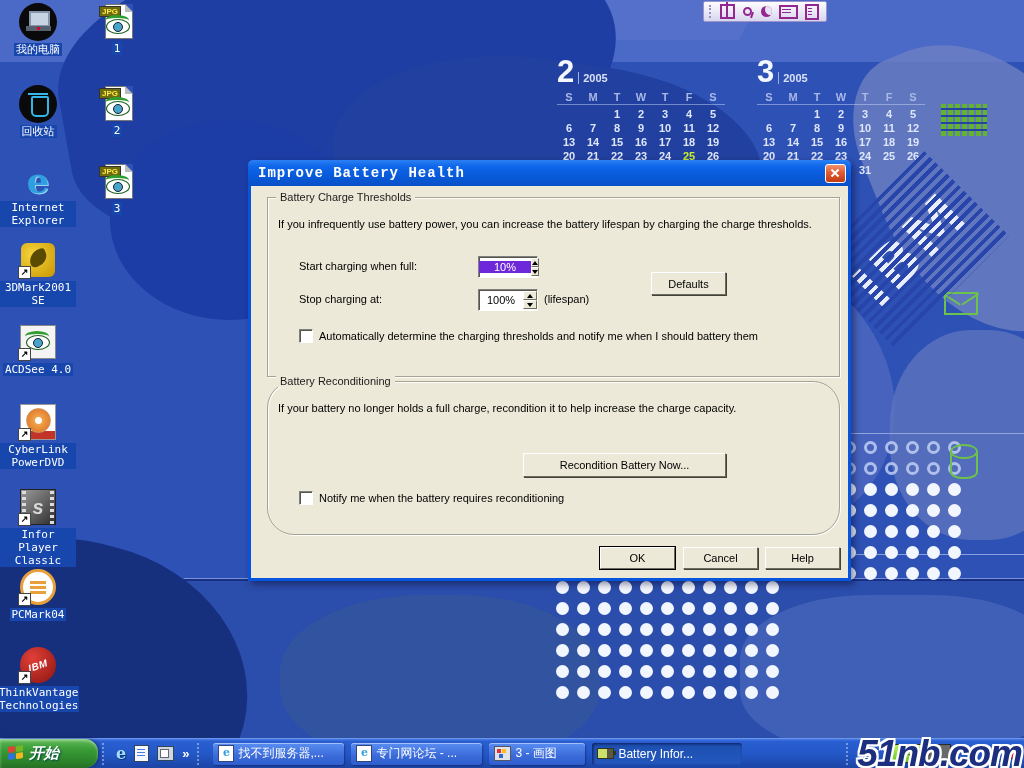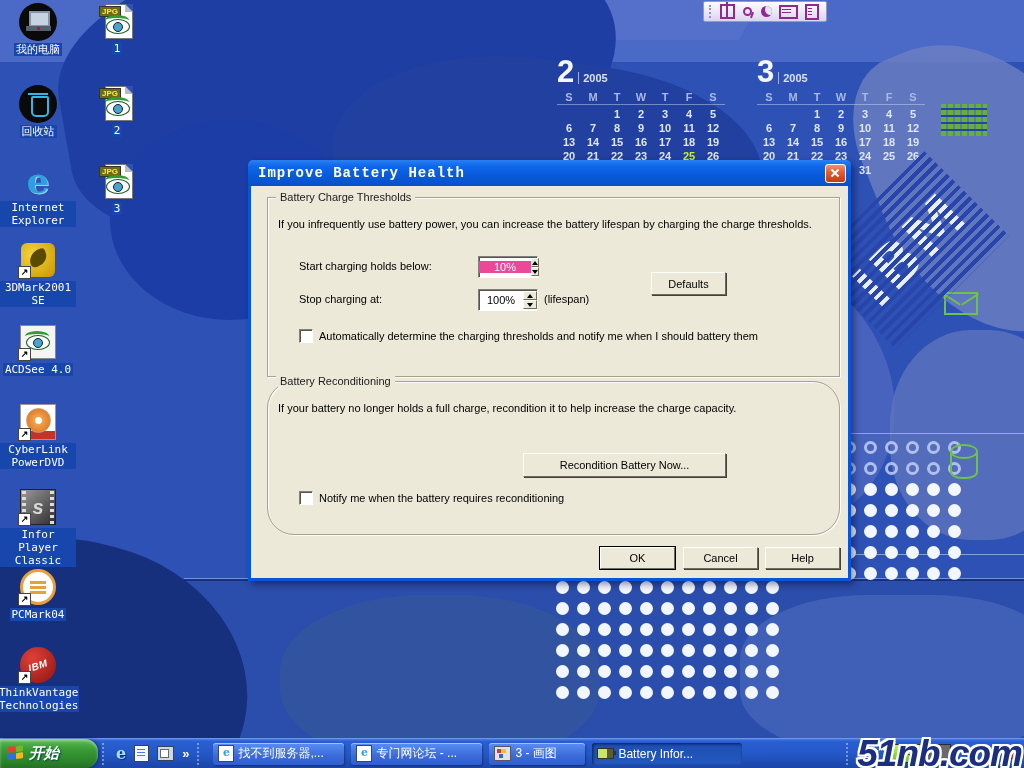--- a/index.html
+++ b/index.html
@@ -131,21 +131,21 @@
   #dlg-body{position:absolute;left:3px;top:26px;right:3px;bottom:3px;background:#ece9d8;font-size:11px;color:#000;}
   .groupbox{position:absolute;border:1px solid #a5a294;box-shadow:inset 1px 1px 0 rgba(255,255,255,.9),1px 1px 0 rgba(255,255,255,.9);}
   .gb-label{position:absolute;left:8px;top:-7px;background:#ece9d8;padding:0 4px;color:#1b1b1b;}
   #gb1{left:16px;top:11px;width:571px;height:178px;}
   #gb2{left:16px;top:195px;width:571px;height:152px;border-radius:27px;}
   .gb-desc{position:absolute;left:10px;top:20px;width:550px;}
   .fld-label{position:absolute;left:31px;}
   .spin{position:absolute;width:58px;height:20px;background:#fff;border:1px solid;border-color:#808080 #fff #fff #808080;
     box-shadow:inset 1px 1px 0 #55554a;display:flex;align-items:center;}
   .spin-val{flex:1;text-align:center;}
-  .sel .spin-val span{background:#ec4899;color:#fff;padding:0 15px;}
+  .sel .spin-val span{background:#6d28d9;color:#fff;padding:0 15px;}
   .spin-btns{width:14px;height:18px;display:flex;flex-direction:column;}
   .spin-b{flex:1;background:#ece9d8;border:1px solid;border-color:#fff #6d6d5e #6d6d5e #fff;
     display:flex;align-items:center;justify-content:center;}
   .spin-b i{display:block;width:0;height:0;border:3px solid transparent;}
   .spin-up i{border-bottom:4px solid #000;margin-top:-3px;}
   .spin-down i{border-top:4px solid #000;margin-bottom:-3px;}
   .btn{position:absolute;background:#ece9d8;border:1px solid;border-color:#fff #6d6d5e #6d6d5e #fff;
     box-shadow:1px 1px 0 #42423a;font-size:11px;color:#000;display:flex;align-items:center;justify-content:center;
     font-family:"Liberation Sans",sans-serif;}
   .btn.default{outline:1px solid #000;}
@@ -589,21 +589,21 @@
       <div id="close-btn">
           <i></i>
           <i></i>
         </div>
     </div>
     <div id="dlg-body">
 
       <div class="groupbox" id="gb1">
         <span class="gb-label">Battery Charge Thresholds</span>
         <div class="gb-desc">If you infrequently use battery power, you can increase the battery lifespan by charging the charge thresholds.</div>
-        <span class="fld-label" style="top:62px;">Start charging holds below:</span>
+        <span class="fld-label" style="top:62px;">Start charging when full:</span>
         <div class="spin sel" style="left:210px;top:58px;">
           <span class="spin-val"><span>10%</span></span>
           <span class="spin-btns">
             <span class="spin-b spin-up">
                 <i></i>
               </span>
             <span class="spin-b spin-down">
                 <i></i>
               </span>
           </span>

